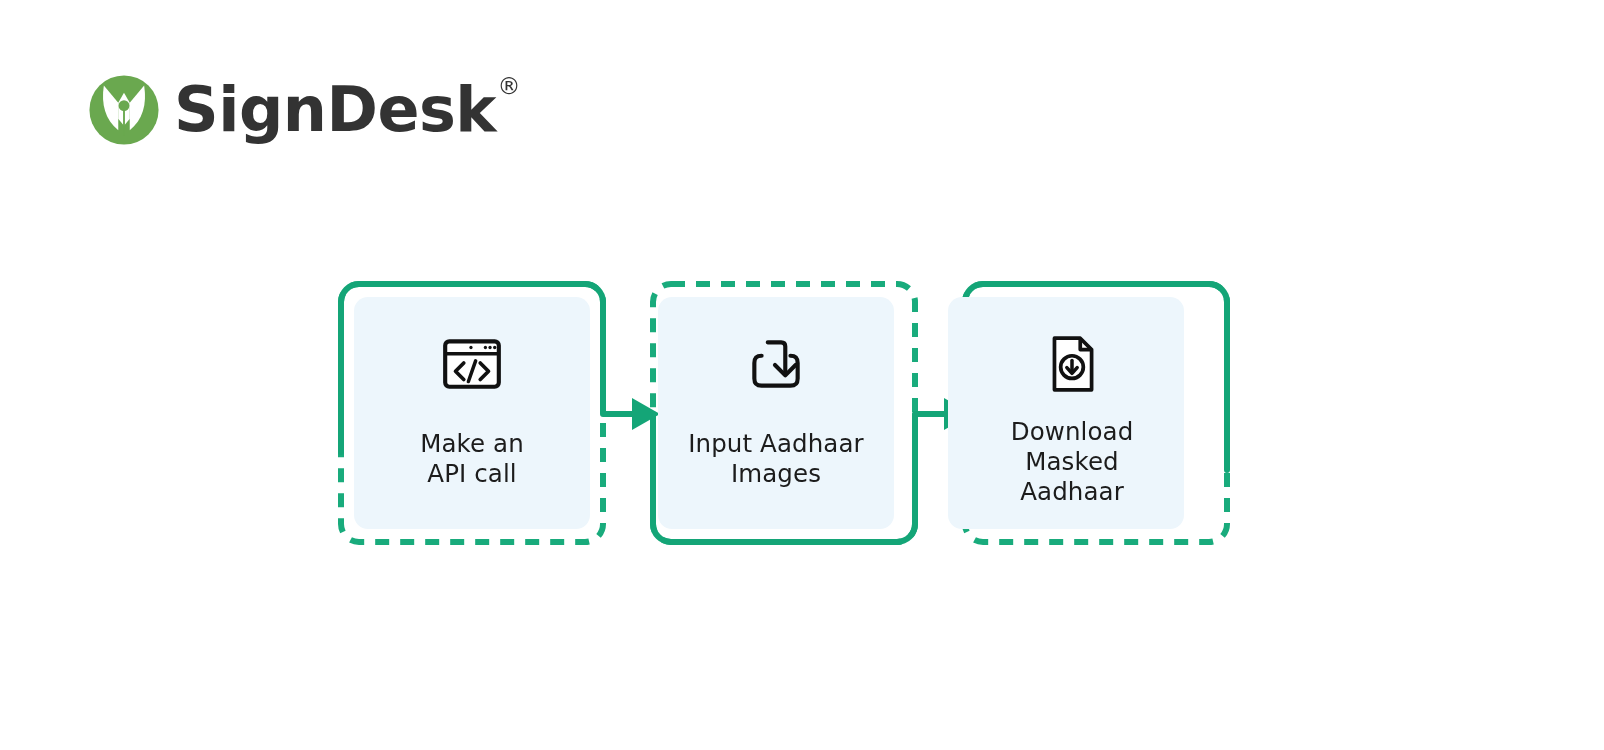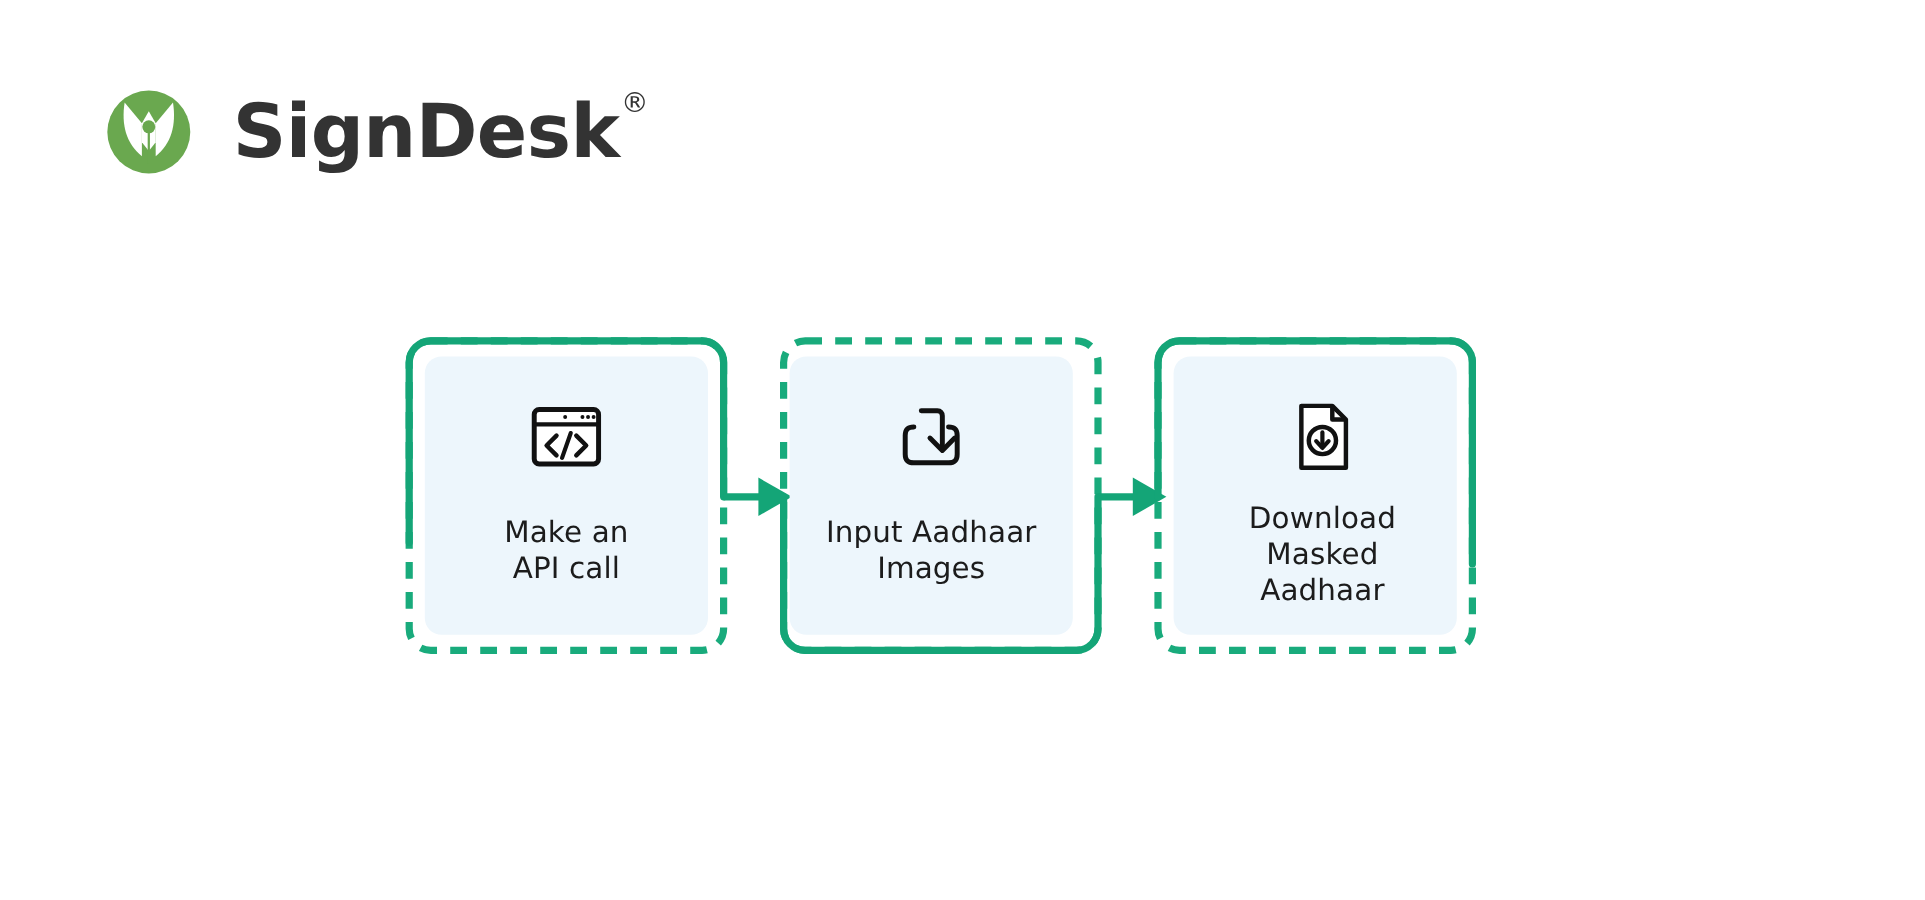--- a/index.html
+++ b/index.html
@@ -34,21 +34,20 @@
   #brand-logo .logo-wordmark {
     position: relative;
     display: inline-block;
     font-family: "DejaVu Sans", sans-serif;
     font-size: 62px;
     font-weight: 600;
     letter-spacing: -0.5px;
     color: #333333;
     line-height: 1;
     white-space: nowrap;
-    margin-left: 20px;
   }
   #brand-logo .logo-reg {
     position: absolute;
     top: -4px;
     right: -24px;
     font-family: "DejaVu Sans", sans-serif;
     font-size: 23px;
     font-weight: 400;
     color: #333333;
     line-height: 1;
@@ -79,21 +78,21 @@
     background: #edf6fc;
     border-radius: 14px;
     box-sizing: border-box;
     display: flex;
     flex-direction: column;
     align-items: center;
     padding-top: 34px;
   }
   #flow-card-1 { left: 354px; top: 297px; }
   #flow-card-2 { left: 658px; top: 297px; }
-  #flow-card-3 { left: 978px; top: 297px; padding-left: 12px; }
+  #flow-card-3 { left: 948px; top: 297px; padding-left: 12px; }
 
   .card-icon {
     width: 66px;
     height: 66px;
     display: block;
     margin-bottom: 6px;
   }
   .card-label {
     font-family: "DejaVu Sans", sans-serif;
     font-size: 24.5px;

